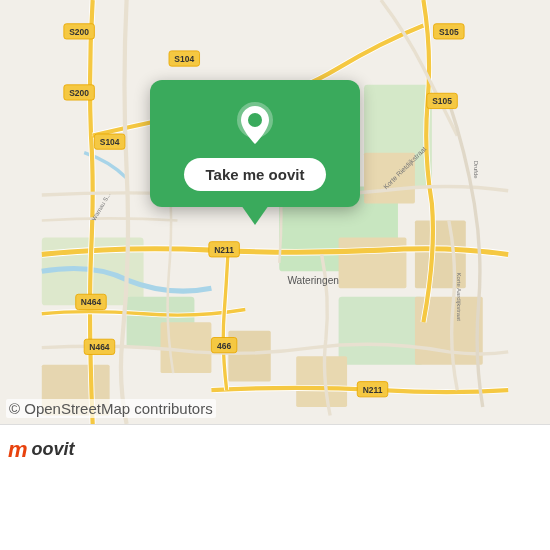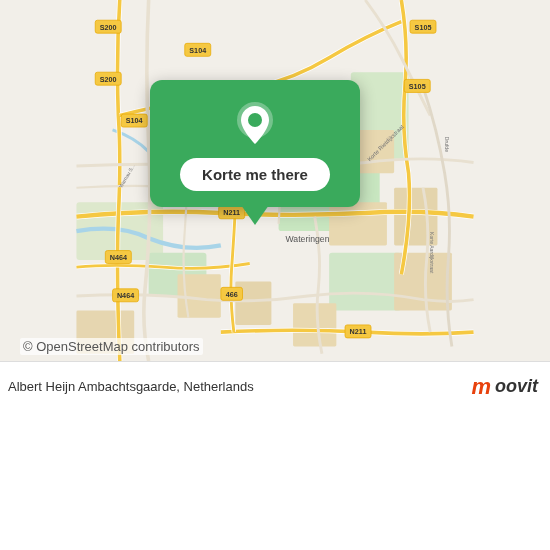--- a/index.html
+++ b/index.html
@@ -6,21 +6,21 @@
     body {
       width: 550px;
       height: 550px;
       overflow: hidden;
       font-family: Arial, sans-serif;
       position: relative;
     }
 
     #map-container {
       width: 550px;
-      height: 361px;
+      height: 424px;
       position: relative;
       overflow: hidden;
       background-color: #e8e0d8;
     }
 
     
     .map-bg {
       width: 100%;
       height: 100%;
       position: absolute;
@@ -111,22 +111,22 @@
     .moovit-text {
       font-size: 18px;
       font-weight: 700;
       color: #333;
       font-style: italic;
     }
 
     .osm-credit {
       position: absolute;
       bottom: 6px;
-      left: 20px;
-      font-size: 13px;
+      left: 6px;
+      font-size: 15px;
       color: #555;
       background: rgba(255,255,255,0.7);
       padding: 1px 3px;
       border-radius: 2px;
       z-index: 5;
     }
 
     
     .map-svg {
       position: absolute;
@@ -240,27 +240,26 @@
     <text x="510" y="200" text-anchor="middle" font-size="7" fill="#777" transform="rotate(90, 510, 200)">Drufde</text>
   </svg>
 
   <div class="popup-card">
 
     <svg class="pin-icon" viewBox="0 0 48 48" xmlns="http://www.w3.org/2000/svg">
       <circle cx="24" cy="20" r="18" fill="white" opacity="0.3"></circle>
       <path d="M24 6 C16.3 6 10 12.3 10 20 C10 30 24 44 24 44 C24 44 38 30 38 20 C38 12.3 31.7 6 24 6Z" fill="white"></path>
       <circle cx="24" cy="20" r="7" fill="#3aaa5c"></circle>
     </svg>
-    <button class="take-me-there-btn">Korte me there</button>
+    <button class="take-me-there-btn">Take me oovit</button>
   </div>
 
   <div class="osm-credit">
     <span>© OpenStreetMap contributors</span>
   </div>
 </div>
 
 <div id="footer-bar">
-  <span class="footer-text">Albert Heijn Ambachtsgaarde, Netherlands</span>
   <div class="moovit-logo">
     <span class="moovit-m">m</span>
     <span class="moovit-text">oovit</span>
   </div>
 </div>
 
 </body></html>

